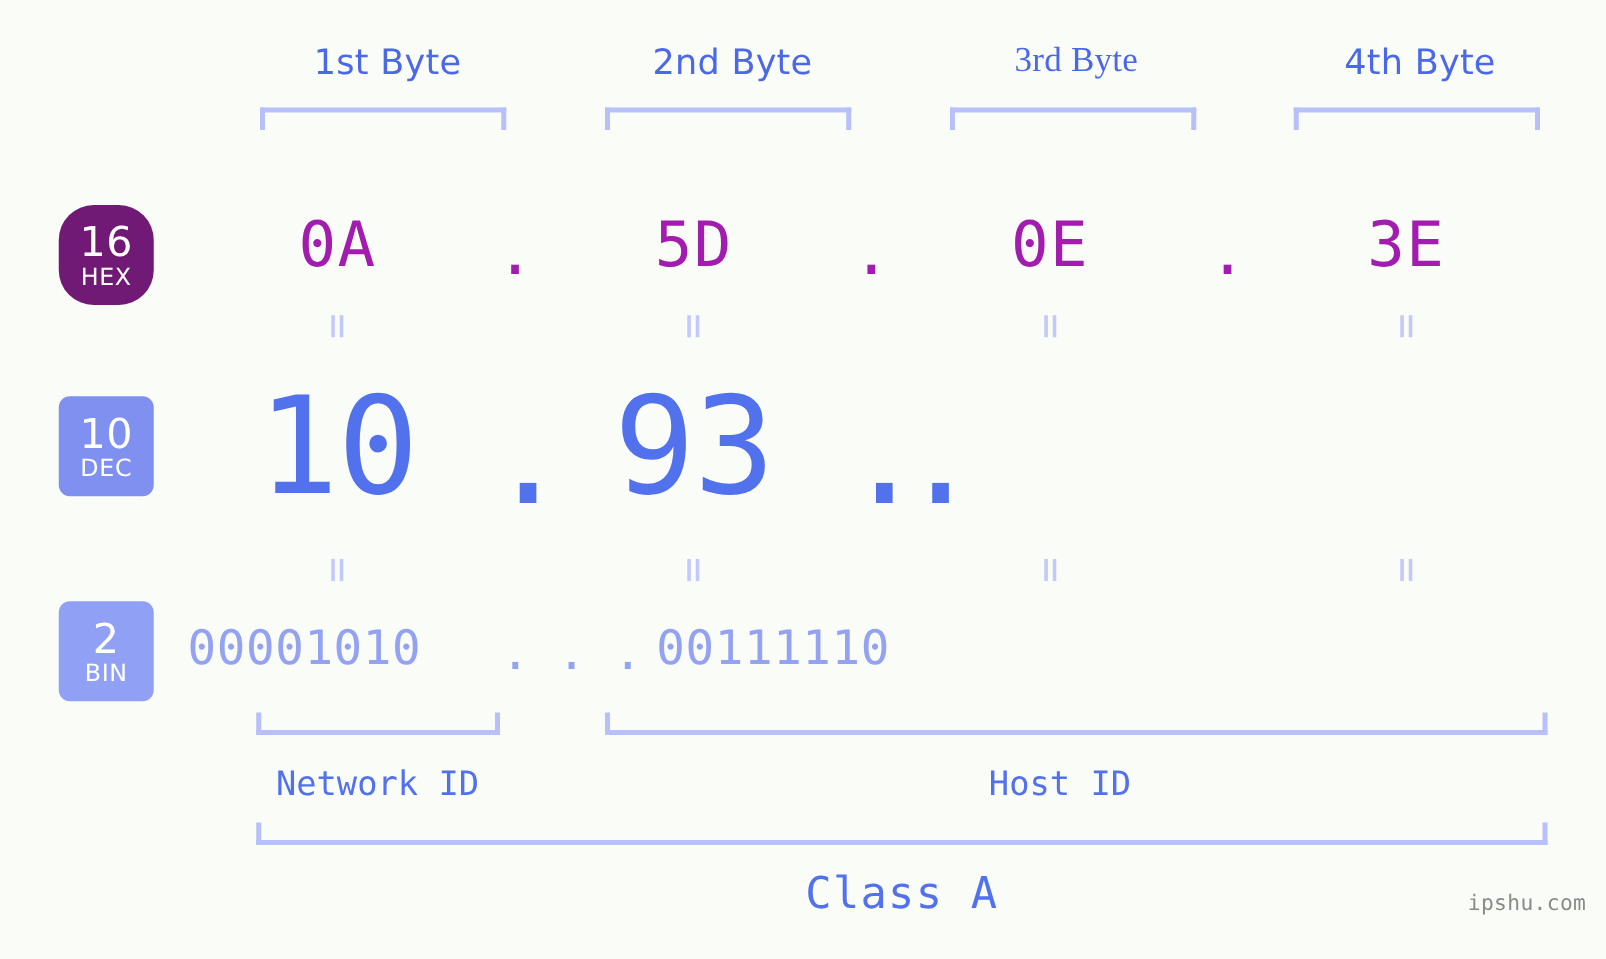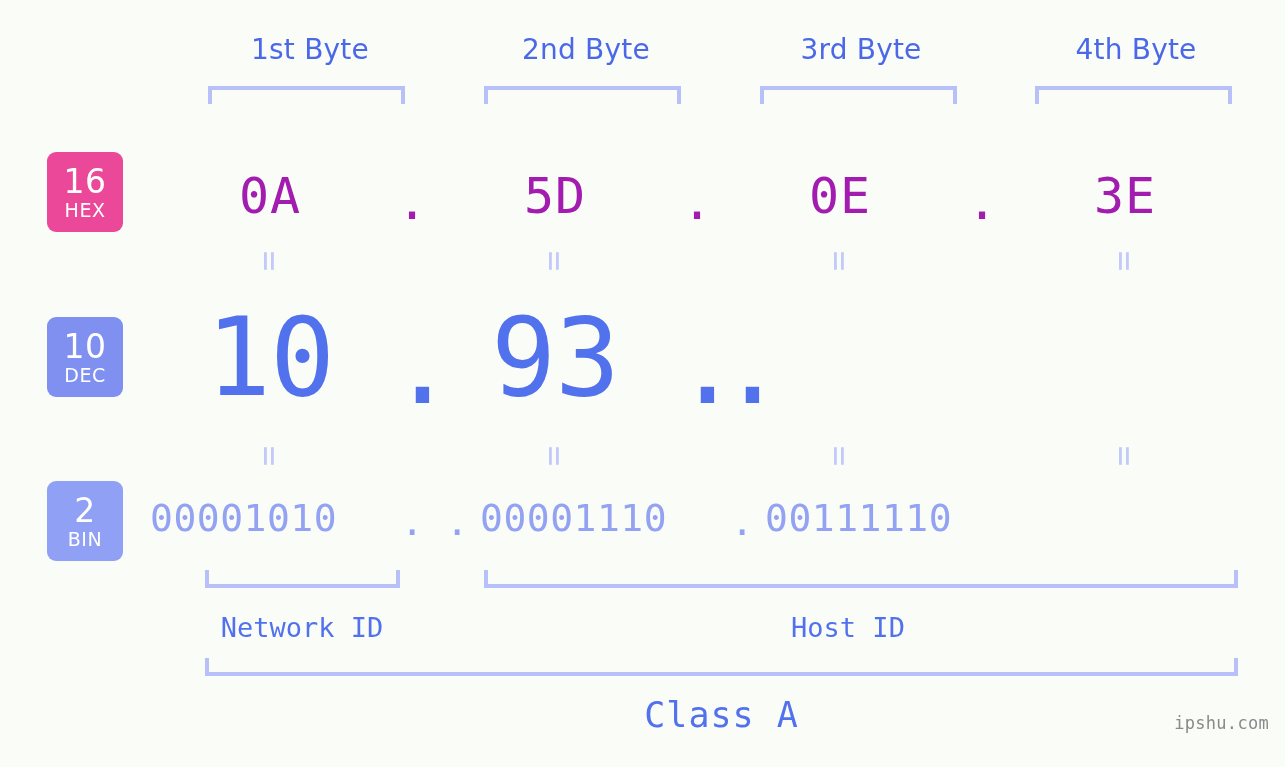--- a/index.html
+++ b/index.html
@@ -73,21 +73,21 @@
     font-size: 33px;
     font-weight: 400;
     letter-spacing: 0.5px;
   }
   .badge .nm {
     font-size: 19px;
     font-weight: 400;
     margin-top: 3px;
     letter-spacing: 0.5px;
   }
-  .badge-hex { top: 152px; background: #ec4899; }
+  .badge-hex { top: 164px; background: #701a75; border-radius: 28px; }
   .badge-dec { top: 317px; background: #7f90f1; }
   .badge-bin { top: 481px; background: #8fa0f5; }
 
   
   .row {
     position: absolute;
     left: 150px;
     width: 1135px;
     display: flex;
     align-items: center;
@@ -201,21 +201,21 @@
     letter-spacing: 0.3px;
   }
 </style>
 </head>
 <body>
 
 <div class="stage">
 
   <div class="byte-label" style="left:190px;">1st Byte</div>
   <div class="byte-label" style="left:466px;">2nd Byte</div>
-  <div class="byte-label" style="left:741px;">3rd Byte</div>
+  <div class="byte-label" style="left:741px;font-family:Liberation Serif, serif;">3rd Byte</div>
   <div class="byte-label" style="left:1016px;">4th Byte</div>
 
   <div class="bracket-down" style="left:208px;  width:197px;"></div>
   <div class="bracket-down" style="left:484px;  width:197px;"></div>
   <div class="bracket-down" style="left:760px;  width:197px;"></div>
   <div class="bracket-down" style="left:1035px; width:197px;"></div>
 
   <div class="badge badge-hex">
     <span class="num">16</span>
     <span class="nm">HEX</span>
@@ -264,21 +264,20 @@
     <span class="dot"></span>
     <span class="cell"><span class="eq-glyph">=</span></span>
     <span class="dot"></span>
     <span class="cell"><span class="eq-glyph">=</span></span>
   </div>
 
   <div class="row row-bin">
     <span class="cell">00001010</span>
     <span class="dot">.</span>
     <span class="dot">.</span>
-    <span class="cell">00001110</span>
     <span class="dot">.</span>
     <span class="cell">00111110</span>
   </div>
 
   <div class="bracket-up" style="left:205px; top:570px; width:195px;"></div>
   <div class="bracket-up" style="left:484px; top:570px; width:754px;"></div>
 
   <div class="section-label" style="left:740px; top:612px; width:216px;">Host ID</div>
   <div class="section-label" style="left:182px; top:612px; width:240px;">Network ID</div>
 

